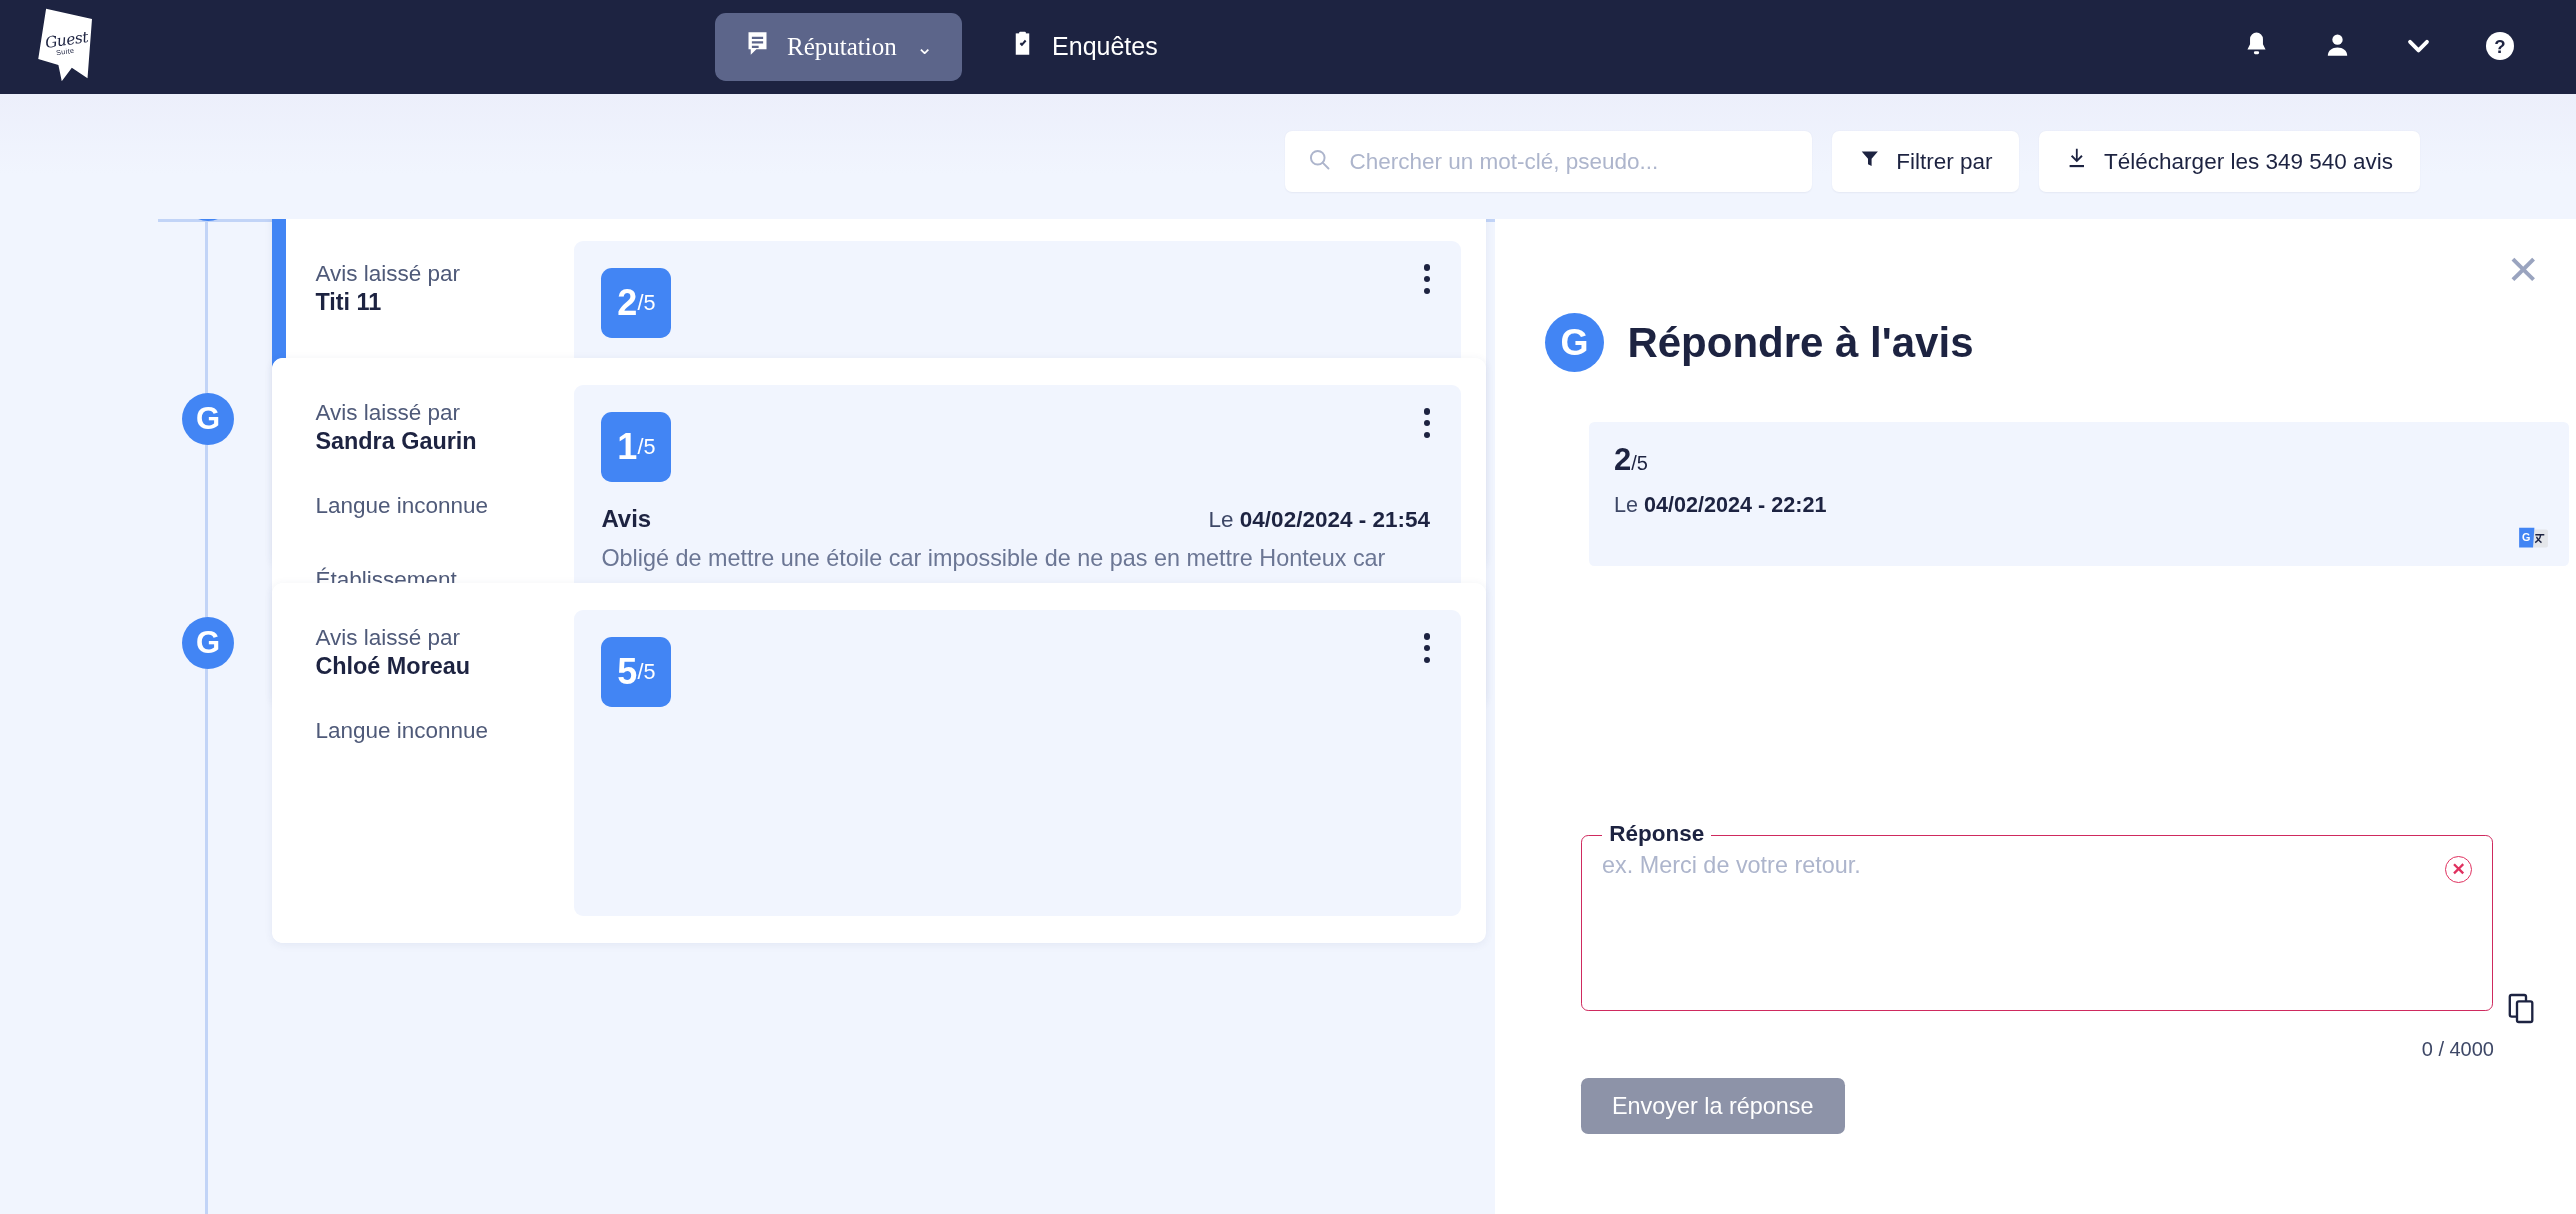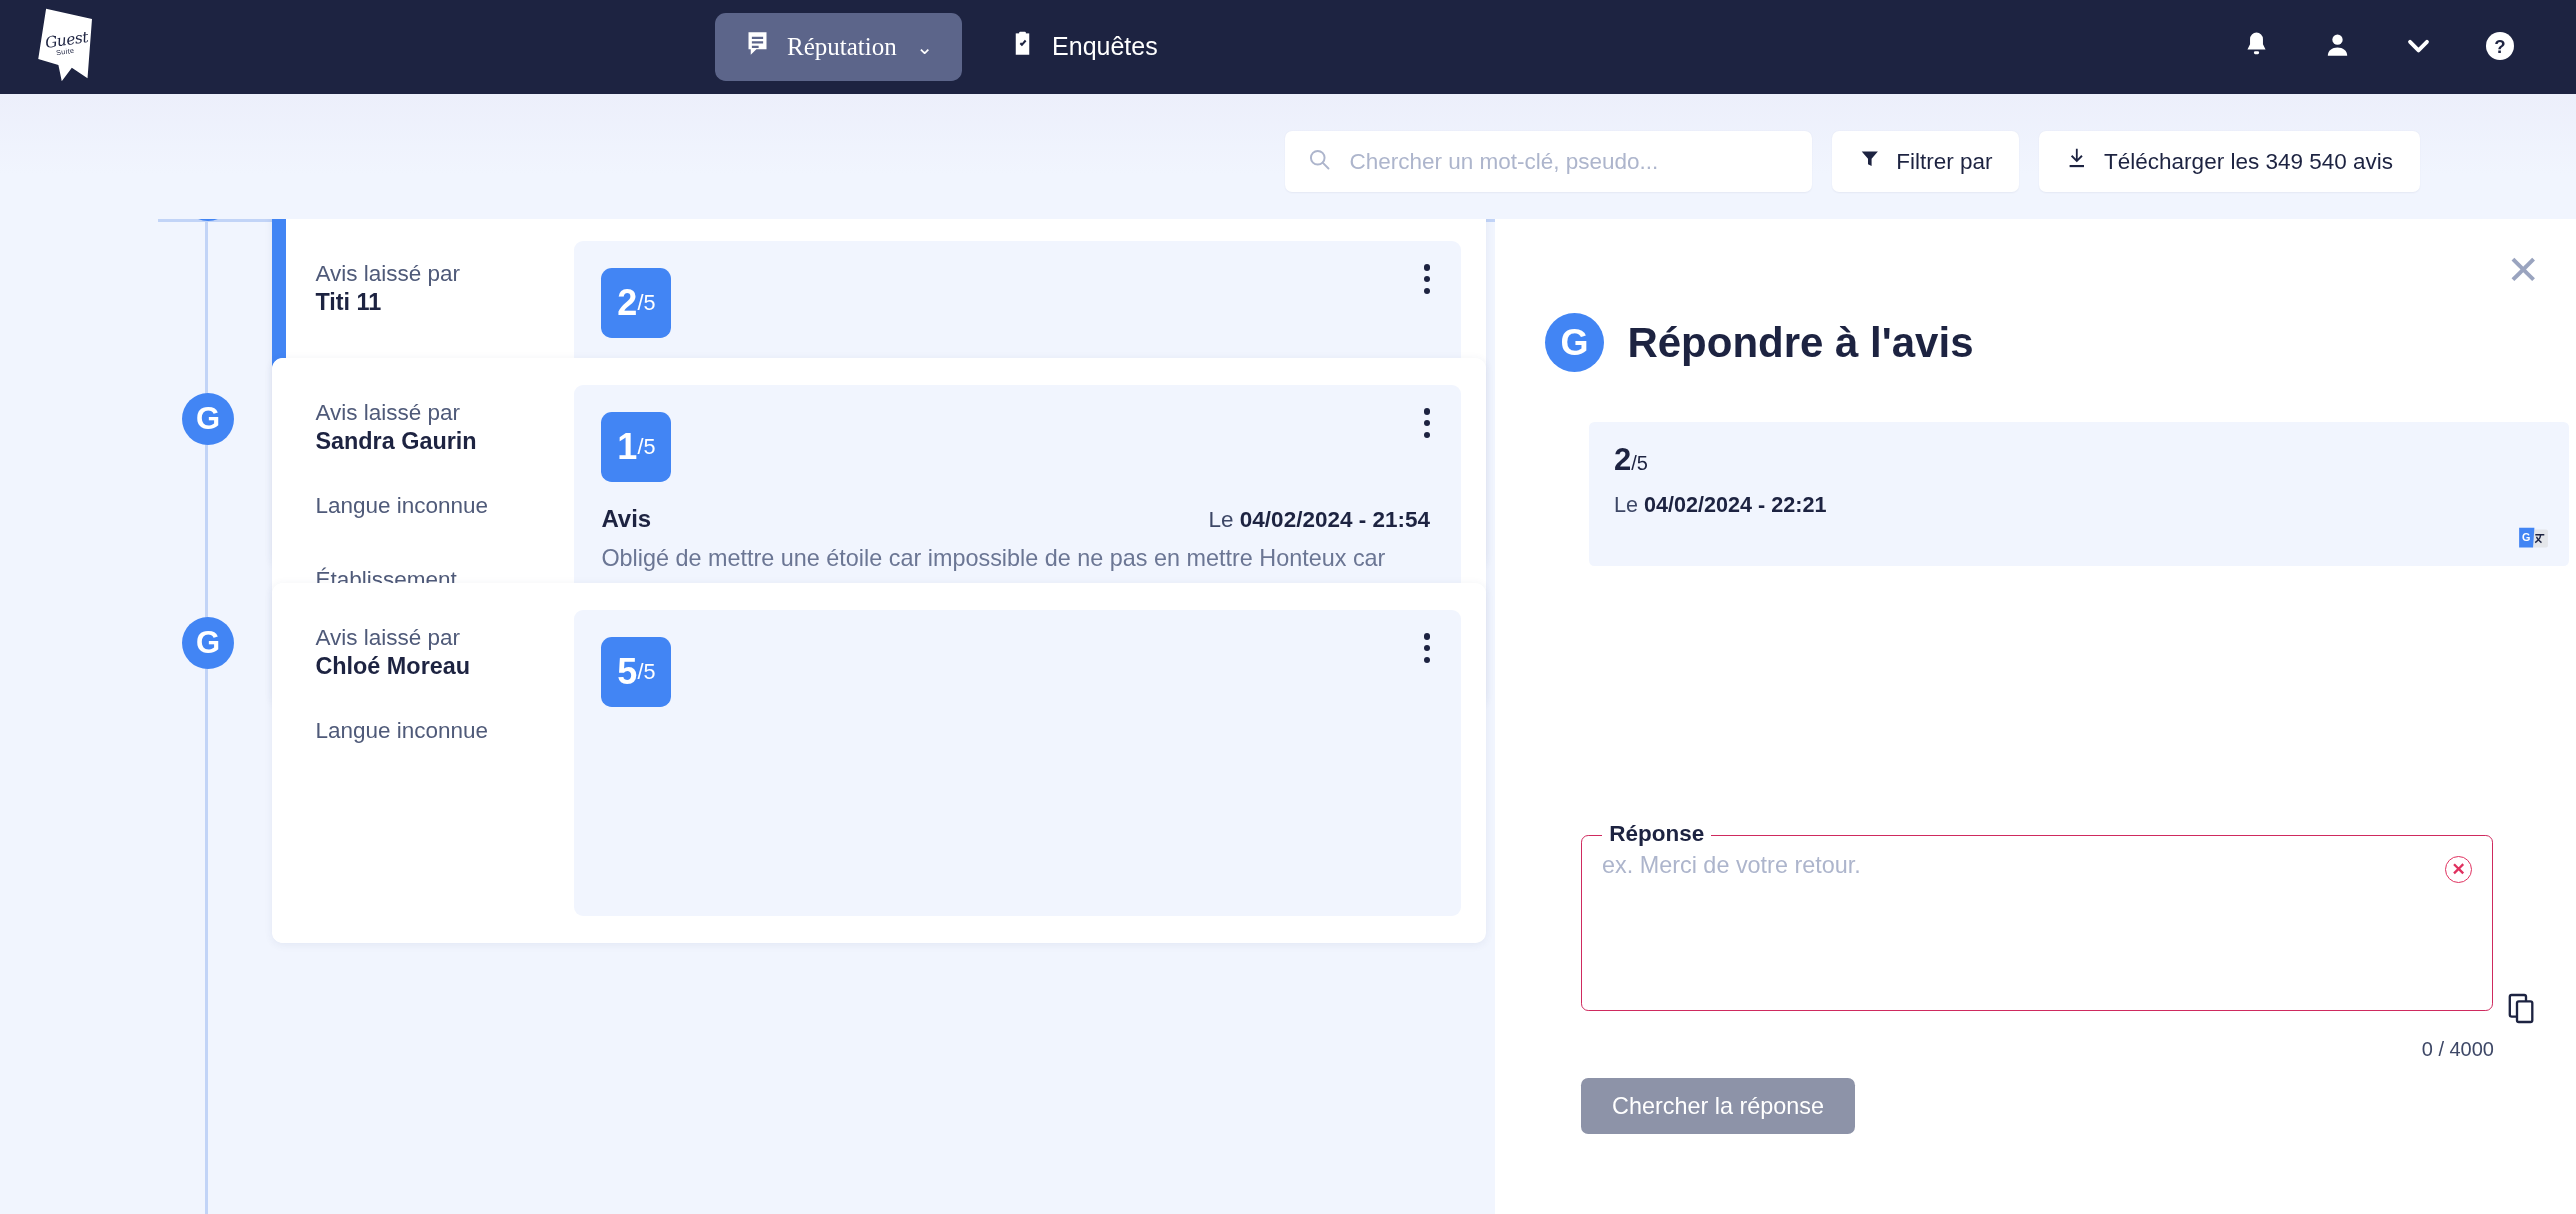--- a/index.html
+++ b/index.html
@@ -603,14 +603,14 @@
 
 <div class="copy-icon" style="z-index:6">
   <svg width="27" height="31" viewBox="0 0 30 34">
     <rect x="2" y="2" width="18" height="24" rx="2" fill="none" stroke="#1d2341" stroke-width="2.6"></rect>
     <rect x="10" y="9" width="17" height="23" rx="2" fill="#ffffff" stroke="#1d2341" stroke-width="2.6"></rect>
   </svg>
 </div>
 
 <div class="counter" style="z-index:6">0 / 4000</div>
 
-<button class="send-btn" style="z-index:6">Chercher la réponse</button>
+<button class="send-btn" style="z-index:6">Envoyer la réponse</button>
 
 
 </body></html>

